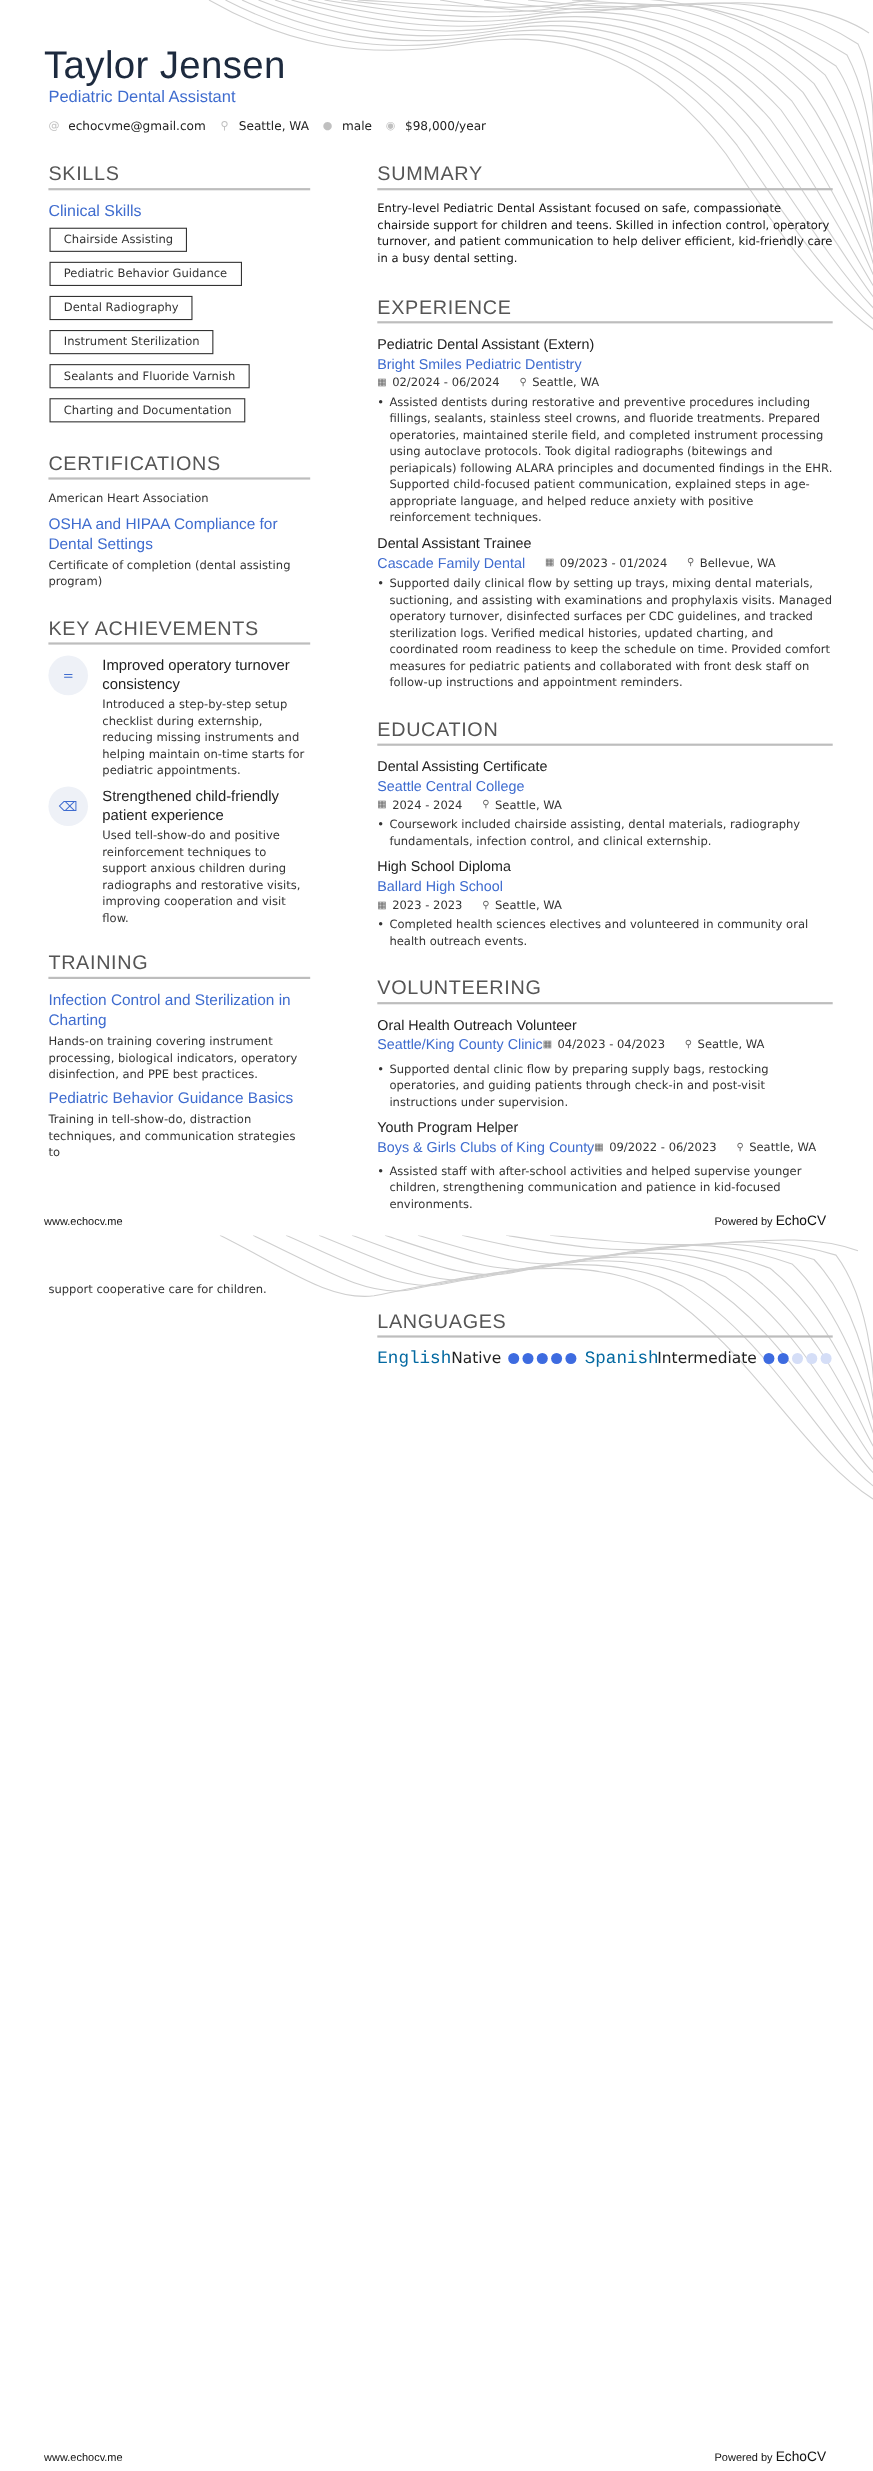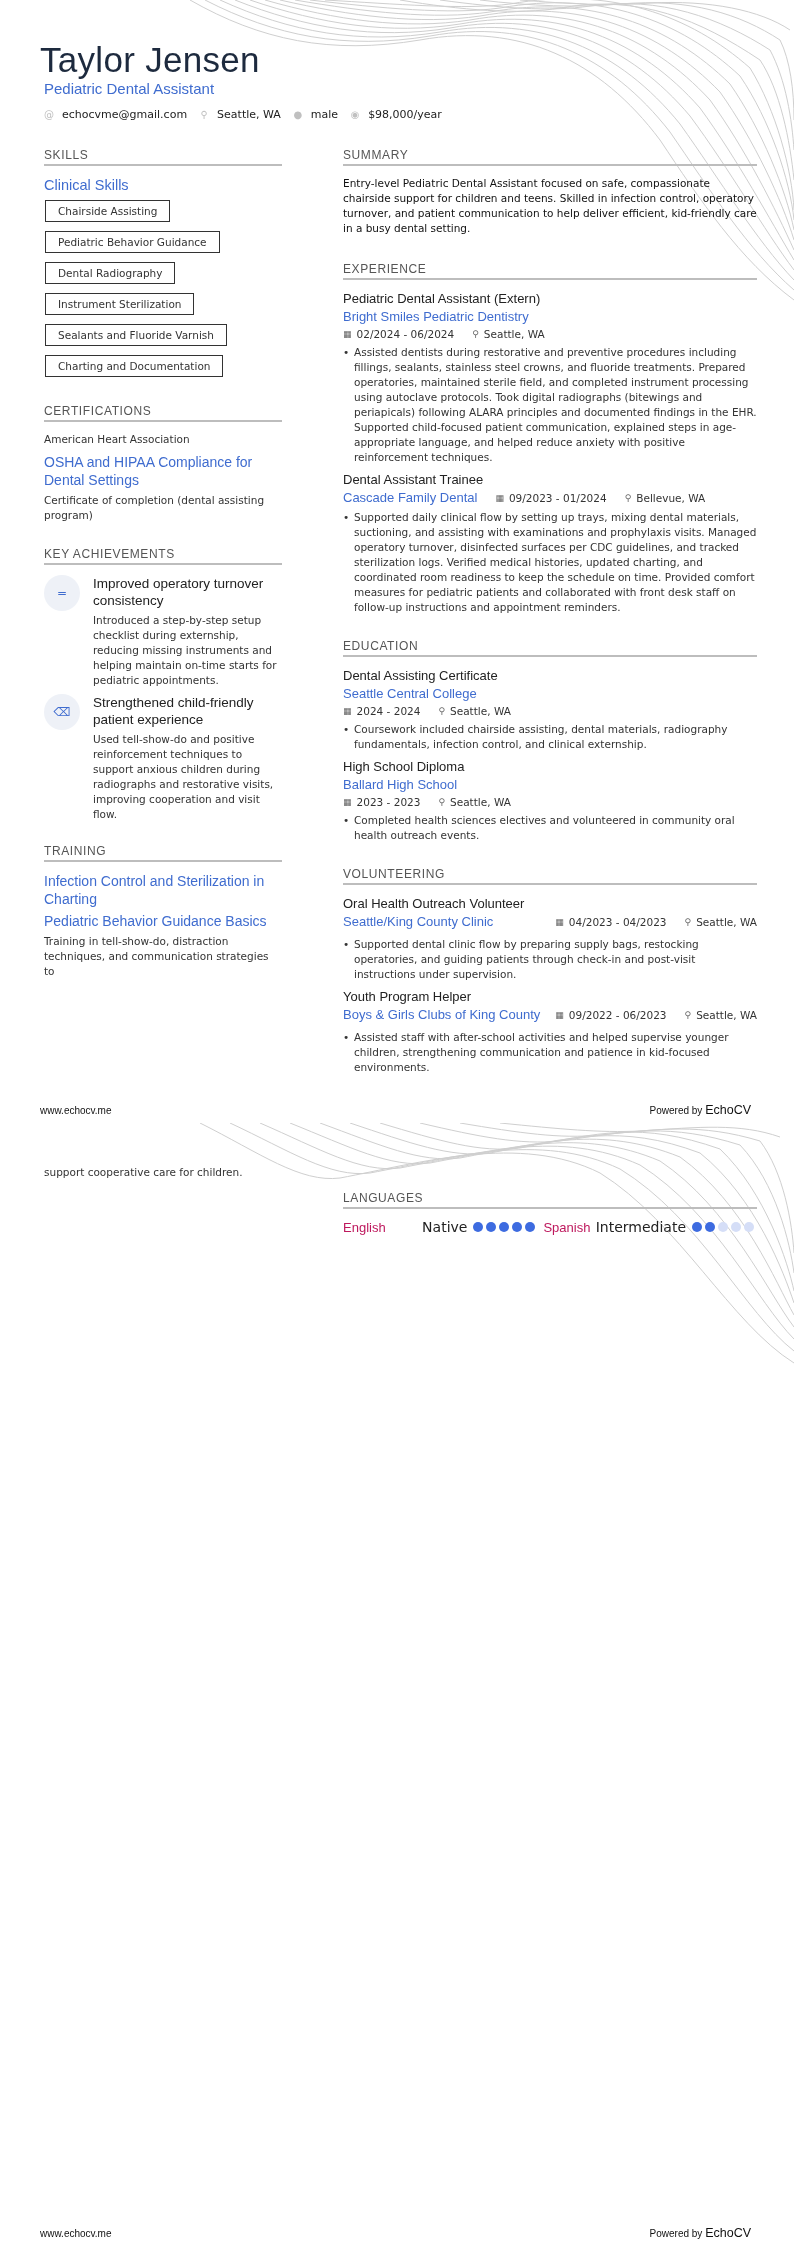--- a/index.html
+++ b/index.html
@@ -12,46 +12,46 @@
   .content { position: relative; z-index: 1; }
 
   .name { position: absolute; left: 40px; top: 40px; font-family: "Liberation Sans", sans-serif; font-size: 35px; color: #1d2a3e; letter-spacing: 0.3px; }
   .jobtitle { position: absolute; left: 44px; top: 80px; font-family: "Liberation Sans", sans-serif; font-size: 15px; color: #3f6ccf; }
   .contacts { position: absolute; left: 44px; top: 108px; display: flex; align-items: center; font-family: "DejaVu Sans", sans-serif; font-size: 11px; color: #222; }
   .contact { display: flex; align-items: center; margin-right: 12px; }
   .contact .ico { color: #c0c0c0; font-size: 10px; margin-right: 8px; width: 10px; text-align: center; }
 
   .col-left { position: absolute; left: 44px; width: 238px; }
   .col-right { position: absolute; left: 343px; width: 414px; }
-  .section-title { font-family: "Liberation Sans", sans-serif; font-size: 12px; color: #555; letter-spacing: 0.6px; padding-bottom: 2px; border-bottom: 2px solid #bdbdbd; margin-bottom: 10px; }
+  .section-title { font-family: "Liberation Sans", sans-serif; font-size: 18px; color: #555; letter-spacing: 0.6px; padding-bottom: 2px; border-bottom: 2px solid #bdbdbd; margin-bottom: 10px; }
   .sub-blue { font-family: "Liberation Sans", sans-serif; font-size: 14px; color: #3f6ccf; line-height: 18px; }
   .skill-tag { display: inline-block; border: 1px solid #333; padding: 4px 12px; font-size: 10.5px; color: #333; margin-bottom: 9px; margin-left: 1px; }
   .skills-list { display: flex; flex-direction: column; align-items: flex-start; margin-top: 6px; }
   .small-dark { font-size: 10.5px; color: #333; line-height: 15px; }
   .body-text { font-size: 10.5px; color: #111; line-height: 15px; }
   .entry-title { font-family: "Liberation Sans", sans-serif; font-size: 13px; color: #222; line-height: 18px; }
   .entry-org { font-family: "Liberation Sans", sans-serif; font-size: 13px; color: #3f6ccf; line-height: 18px; }
   .meta { display: flex; align-items: center; font-size: 10.5px; color: #333; line-height: 16px; }
   .meta .m-ico { color: #666; font-size: 9px; margin-right: 5px; }
   .meta .gap { width: 18px; }
   .bullet { display: flex; font-size: 10.5px; color: #333; line-height: 15px; margin-top: 3px; }
   .bullet .dot { width: 11px; flex: none; }
-  .org-row { display: flex; align-items: center; justify-content: space-between; }
+  .org-row { display: flex; align-items: center; justify-content: flex-start; }
   .org-row-left { display: flex; align-items: center; }
 
   .ach { display: flex; margin-bottom: 6px; }
   .ach-icon { width: 36px; height: 36px; border-radius: 50%; background: #eef1f7; flex: none; display: flex; align-items: center; justify-content: center; color: #3f6ccf; font-size: 12px; margin-right: 13px; }
   .ach-title { font-family: "Liberation Sans", sans-serif; font-size: 13.5px; color: #222; line-height: 17px; }
   .ach-desc { font-size: 10.5px; color: #333; line-height: 15px; margin-top: 4px; }
 
   .footer { position: absolute; left: 40px; right: 43px; display: flex; justify-content: space-between; align-items: baseline; font-family: "Liberation Sans", sans-serif; font-size: 10px; color: #111; }
   .footer .brand { font-size: 12.5px; }
 
   .lang-row { display: flex; align-items: center; font-size: 13px; }
-  .lang-name { font-family: Liberation Sans, sans-serif; font-size: 13px; color: #be185d; }
+  .lang-name { font-family: Liberation Mono, monospace; font-size: 16px; color: #0369a1; }
   .lang-level { font-size: 14px; color: #222; margin-right: 6px; }
   .dots { display: flex; }
   .dots span { width: 10px; height: 10px; border-radius: 50%; background: #3d6be0; margin-right: 3px; }
   .dots span.off { background: #d5def7; }
 </style>
 </head>
 <body>
 
 <div class="page page1">
   <svg class="waves" width="794" height="320" viewBox="0 0 794 320">
@@ -130,20 +130,21 @@
           <div>
             <div class="ach-title">Strengthened child-friendly patient experience</div>
             <div class="ach-desc">Used tell-show-do and positive reinforcement techniques to support anxious children during radiographs and restorative visits, improving cooperation and visit flow.</div>
           </div>
         </div>
       </div>
 
       <div style="margin-top:22px;">
         <div class="section-title">TRAINING</div>
         <div class="sub-blue">Infection Control and Sterilization in Charting</div>
+        <div class="small-dark" style="margin-top:4px;">Hands-on training covering instrument processing, biological indicators, operatory disinfection, and PPE best practices.</div>
         <div class="sub-blue" style="margin-top:4px;">Pediatric Behavior Guidance Basics</div>
         <div class="small-dark" style="margin-top:4px;">Training in tell-show-do, distraction techniques, and communication strategies to</div>
       </div>
     </div>
 
     <div class="col-right" style="top:148px;">
       <div>
         <div class="section-title">SUMMARY</div>
         <div class="body-text">Entry-level Pediatric Dental Assistant focused on safe, compassionate chairside support for children and teens. Skilled in infection control, operatory turnover, and patient communication to help deliver efficient, kid-friendly care in a busy dental setting.</div>
       </div>

